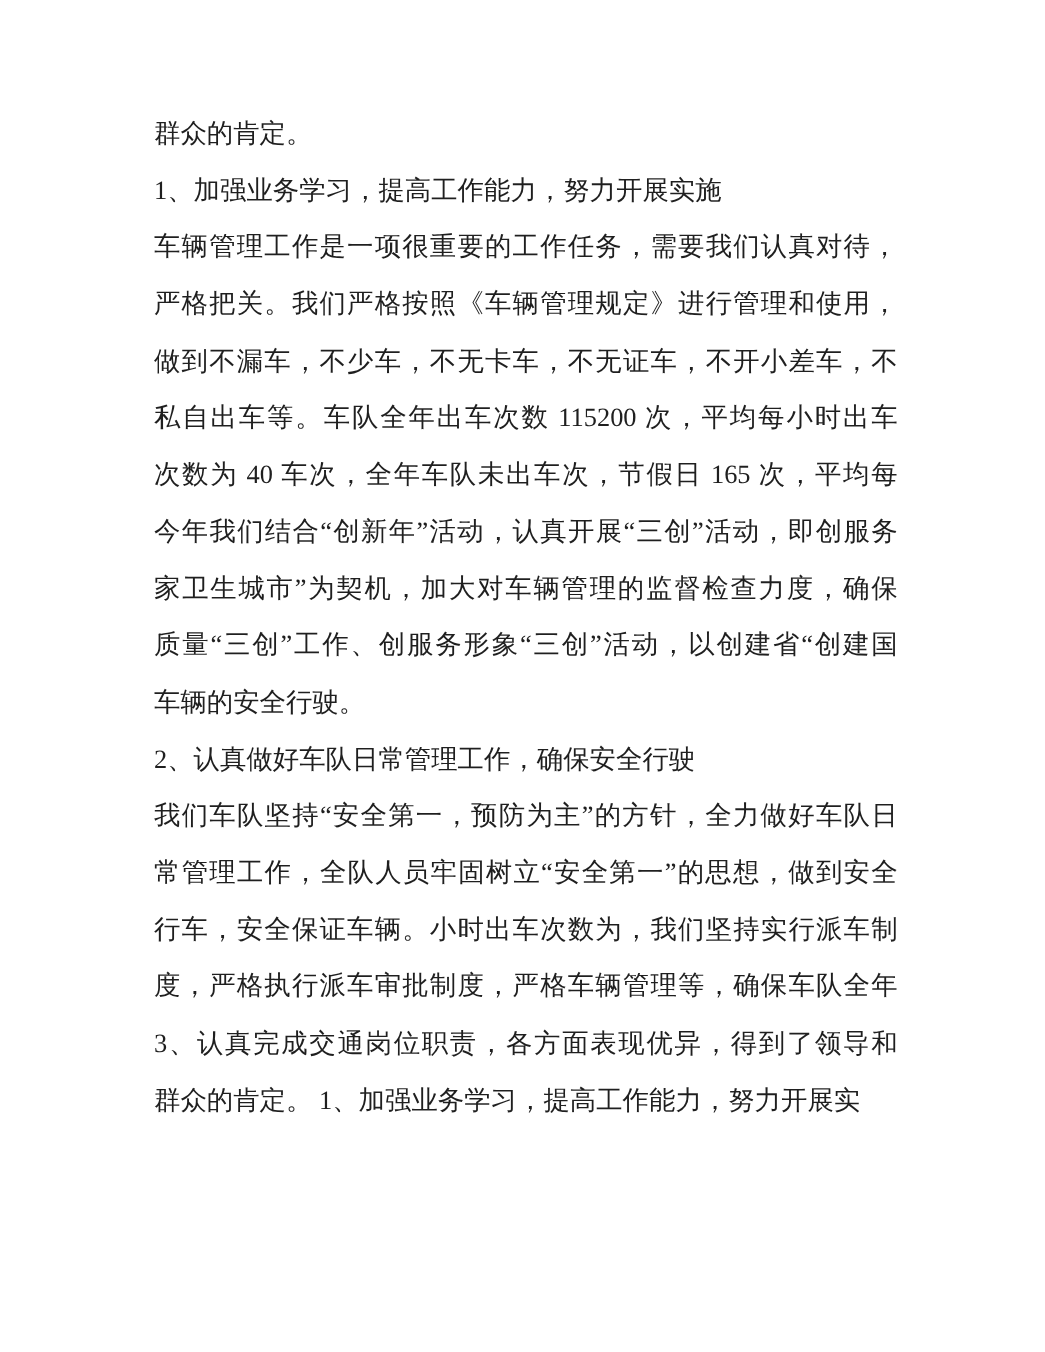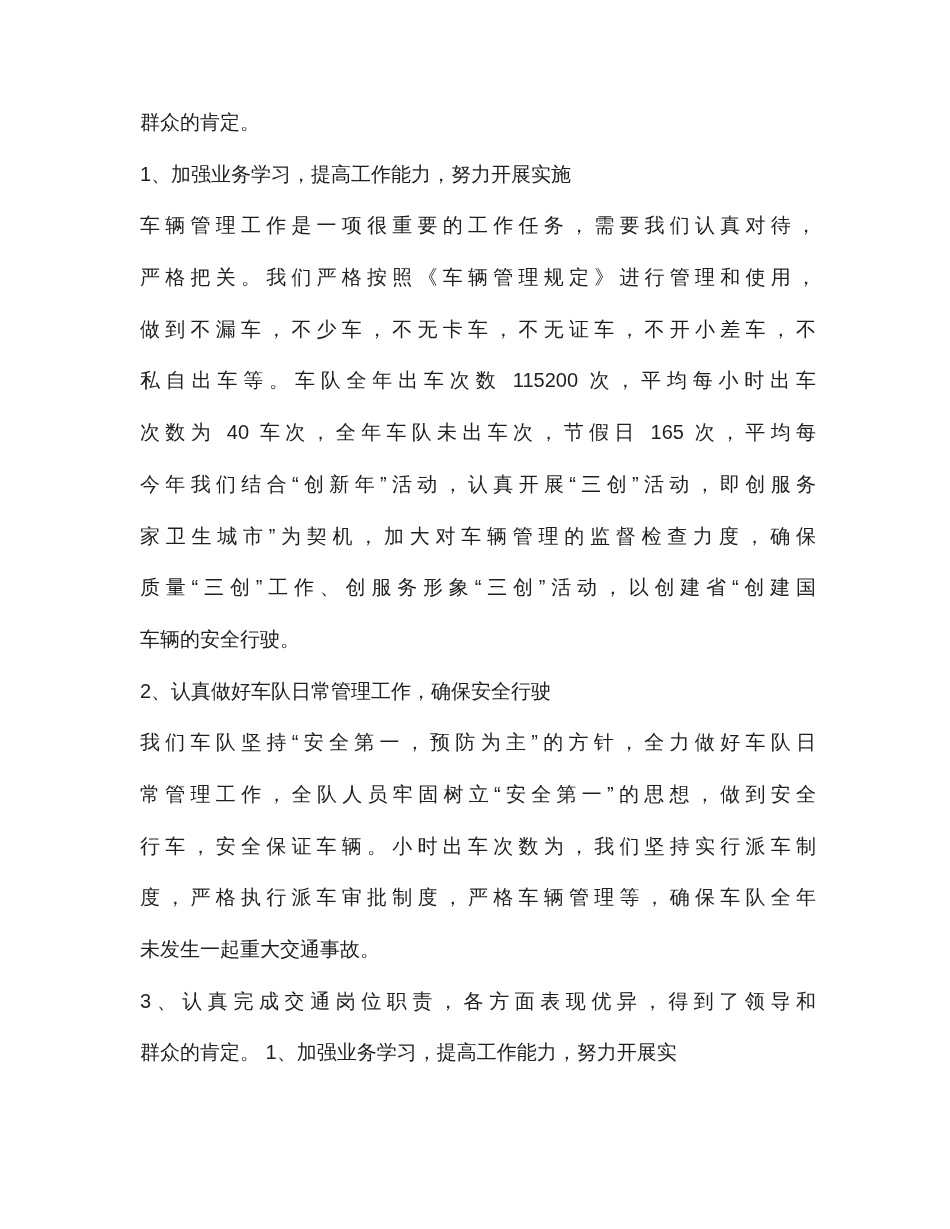--- a/index.html
+++ b/index.html
@@ -11,22 +11,22 @@
     height: 1229px;
     background: #ffffff;
     overflow: hidden;
     position: relative;
   }
   .doc {
     position: absolute;
     left: 140px;
     top: 97px;
     width: 676px;
-    font-family: Liberation Sans, sans-serif;
-    font-size: 20px;
+    font-family: Liberation Serif, serif;
+    font-size: 24px;
     line-height: 51.7px;
     color: #1f1f1f;
     letter-spacing: 0;
   }
   .doc p.line {
     margin: 0;
     padding: 0;
     height: 51.7px;
     text-align: left;
     white-space: nowrap;
@@ -51,16 +51,15 @@
   <p class="line fill">次数为 40 车次，全年车队未出车次，节假日 165 次，平均每</p>
   <p class="line fill">今年我们结合“创新年”活动，认真开展“三创”活动，即创服务</p>
   <p class="line fill">家卫生城市”为契机，加大对车辆管理的监督检查力度，确保</p>
   <p class="line fill">质量“三创”工作、创服务形象“三创”活动，以创建省“创建国</p>
   <p class="line">车辆的安全行驶。</p>
   <p class="line">2、认真做好车队日常管理工作，确保安全行驶</p>
   <p class="line fill">我们车队坚持“安全第一，预防为主”的方针，全力做好车队日</p>
   <p class="line fill">常管理工作，全队人员牢固树立“安全第一”的思想，做到安全</p>
   <p class="line fill">行车，安全保证车辆。小时出车次数为，我们坚持实行派车制</p>
   <p class="line fill">度，严格执行派车审批制度，严格车辆管理等，确保车队全年</p>
-  <p class="line">未发生一起重大交通事故。</p>
   <p class="line fill">3、认真完成交通岗位职责，各方面表现优异，得到了领导和</p>
   <p class="line">群众的肯定。 1、加强业务学习，提高工作能力，努力开展实</p>
 </div>
 
 </body></html>

